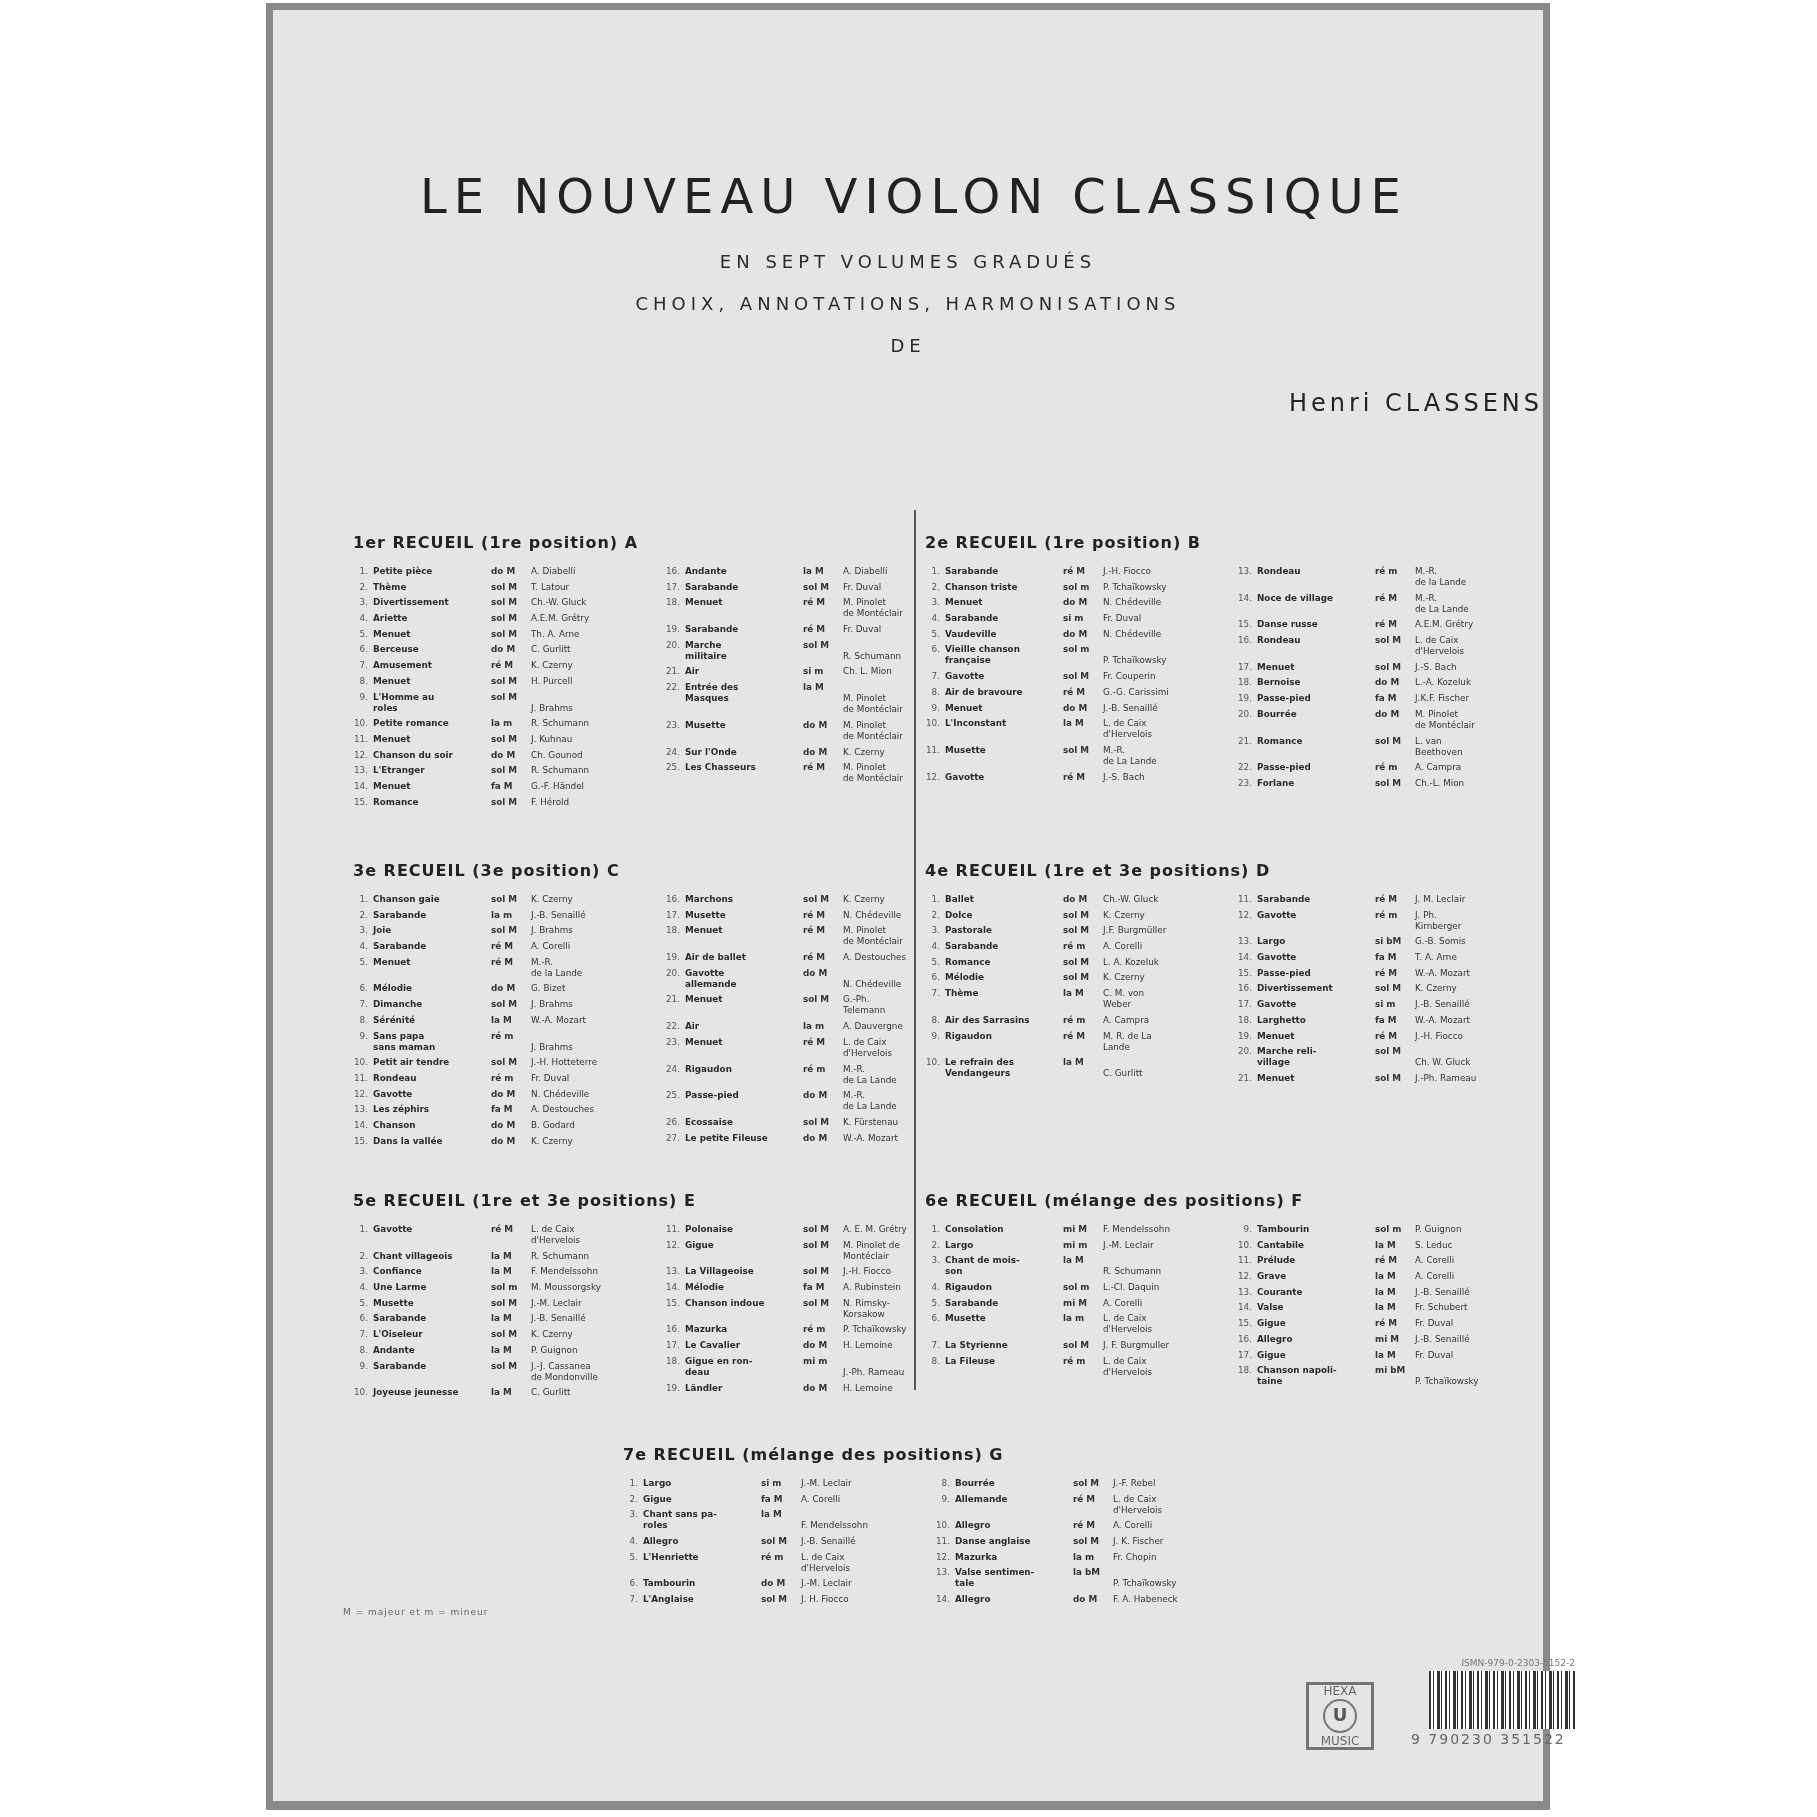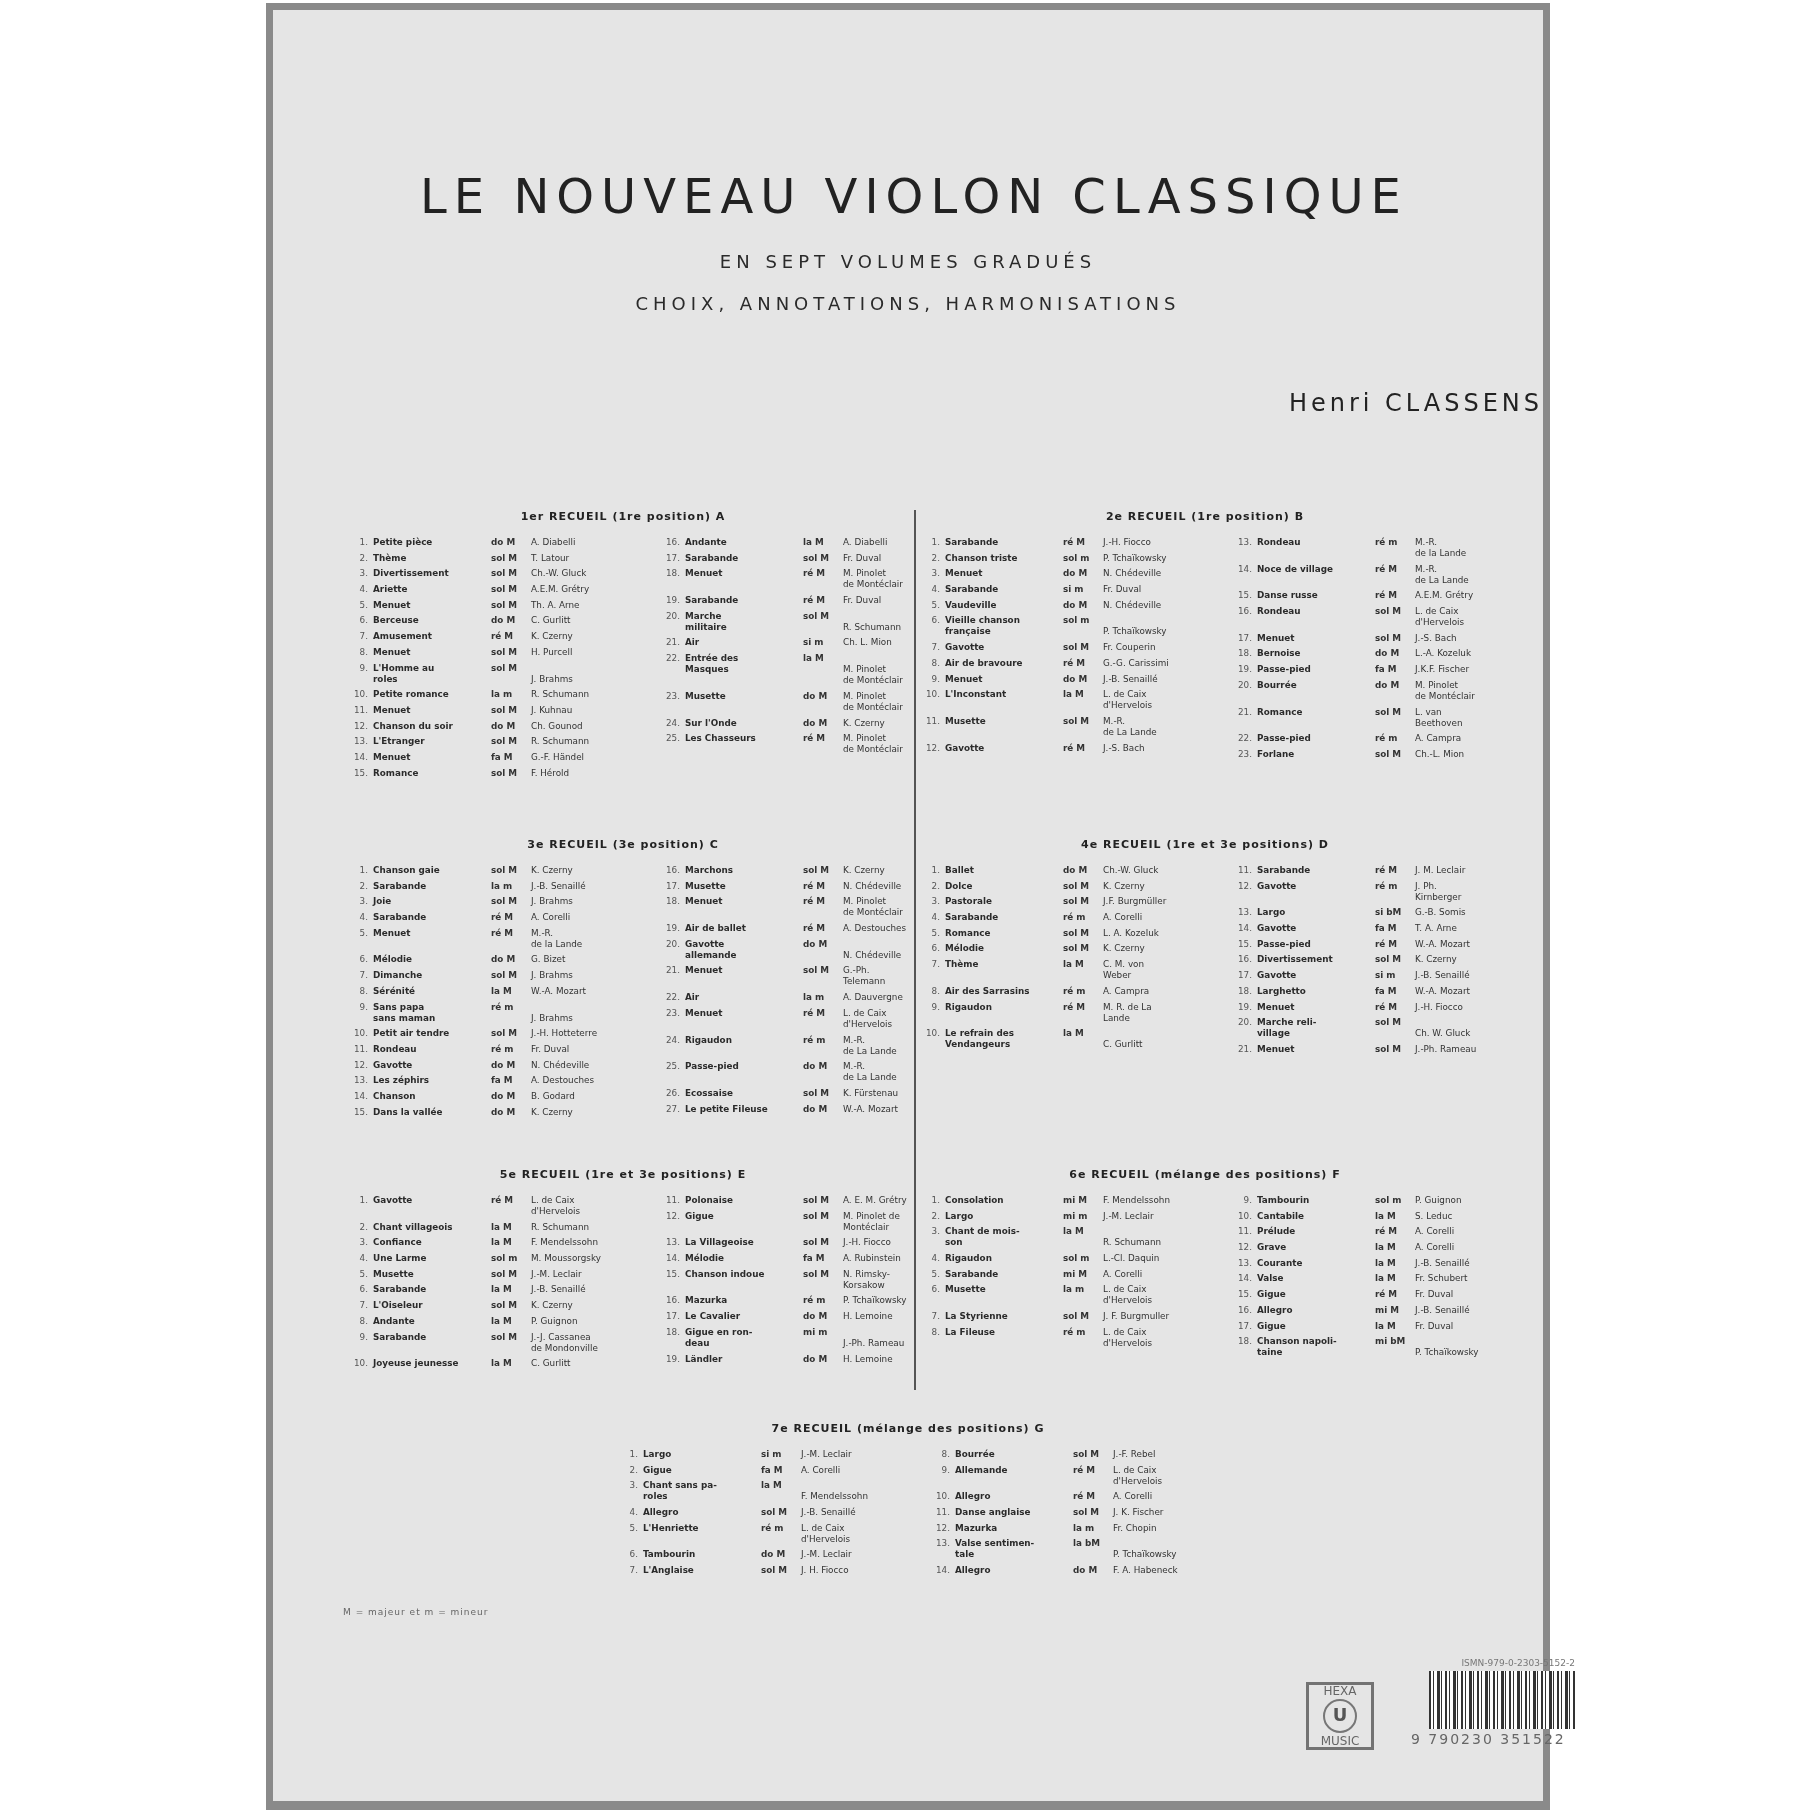--- a/index.html
+++ b/index.html
@@ -26,22 +26,22 @@
   }
   .author {
     position:absolute; left:0; width:100%; top:379px; text-align:right;
     font-size:24px; letter-spacing:4px; color:#222;
   }
   .divider {
     position:absolute; left:641px; top:500px; width:2px; height:880px; background:#555;
   }
   .section { position:absolute; }
   .sec-head {
-    text-align:center; font-size:11px; font-weight:bold; letter-spacing:1px;
-    color:#222; margin-bottom:14px; white-space:nowrap;
+    text-align:left; font-size:16px; font-weight:bold; letter-spacing:1px;
+    color:#222; margin-bottom:14px; white-space:nowrap;margin-top:23px;
   }
   .cols { display:flex; gap:22px; }
   .col { display:flex; flex-direction:column; }
   .row {
     display:grid; grid-template-columns:20px 118px 40px 112px;
     font-size:8.8px; line-height:11px; color:#333; margin-bottom:4.7px;
   }
   .row .num { text-align:right; padding-right:5px; color:#555; }
   .row .piece { font-weight:bold; color:#2b2b2b; white-space:pre-line; }
   .row .key { font-weight:bold; }
@@ -68,20 +68,21 @@
 </style>
 </head>
 <body>
 
 <div class="frame"></div>
 <div class="page">
 
   <div class="title">LE NOUVEAU VIOLON CLASSIQUE</div>
   <div class="sub" style="top:283px;">CHOIX, ANNOTATIONS, HARMONISATIONS</div>
   <div class="sub" style="top:241px;">EN SEPT VOLUMES GRADUÉS</div>
+  <div class="sub" style="top:325px;">DE</div>
   <div class="author">Henri CLASSENS</div>
 
   <div class="divider"></div>
 
   <div class="section" style="left:80px; top:500px; width:540px;">
       <div class="sec-head">1er RECUEIL (1re position) A</div>
       <div class="cols">
         <div class="col">
           <div class="row">
             <span class="num">1.</span>

